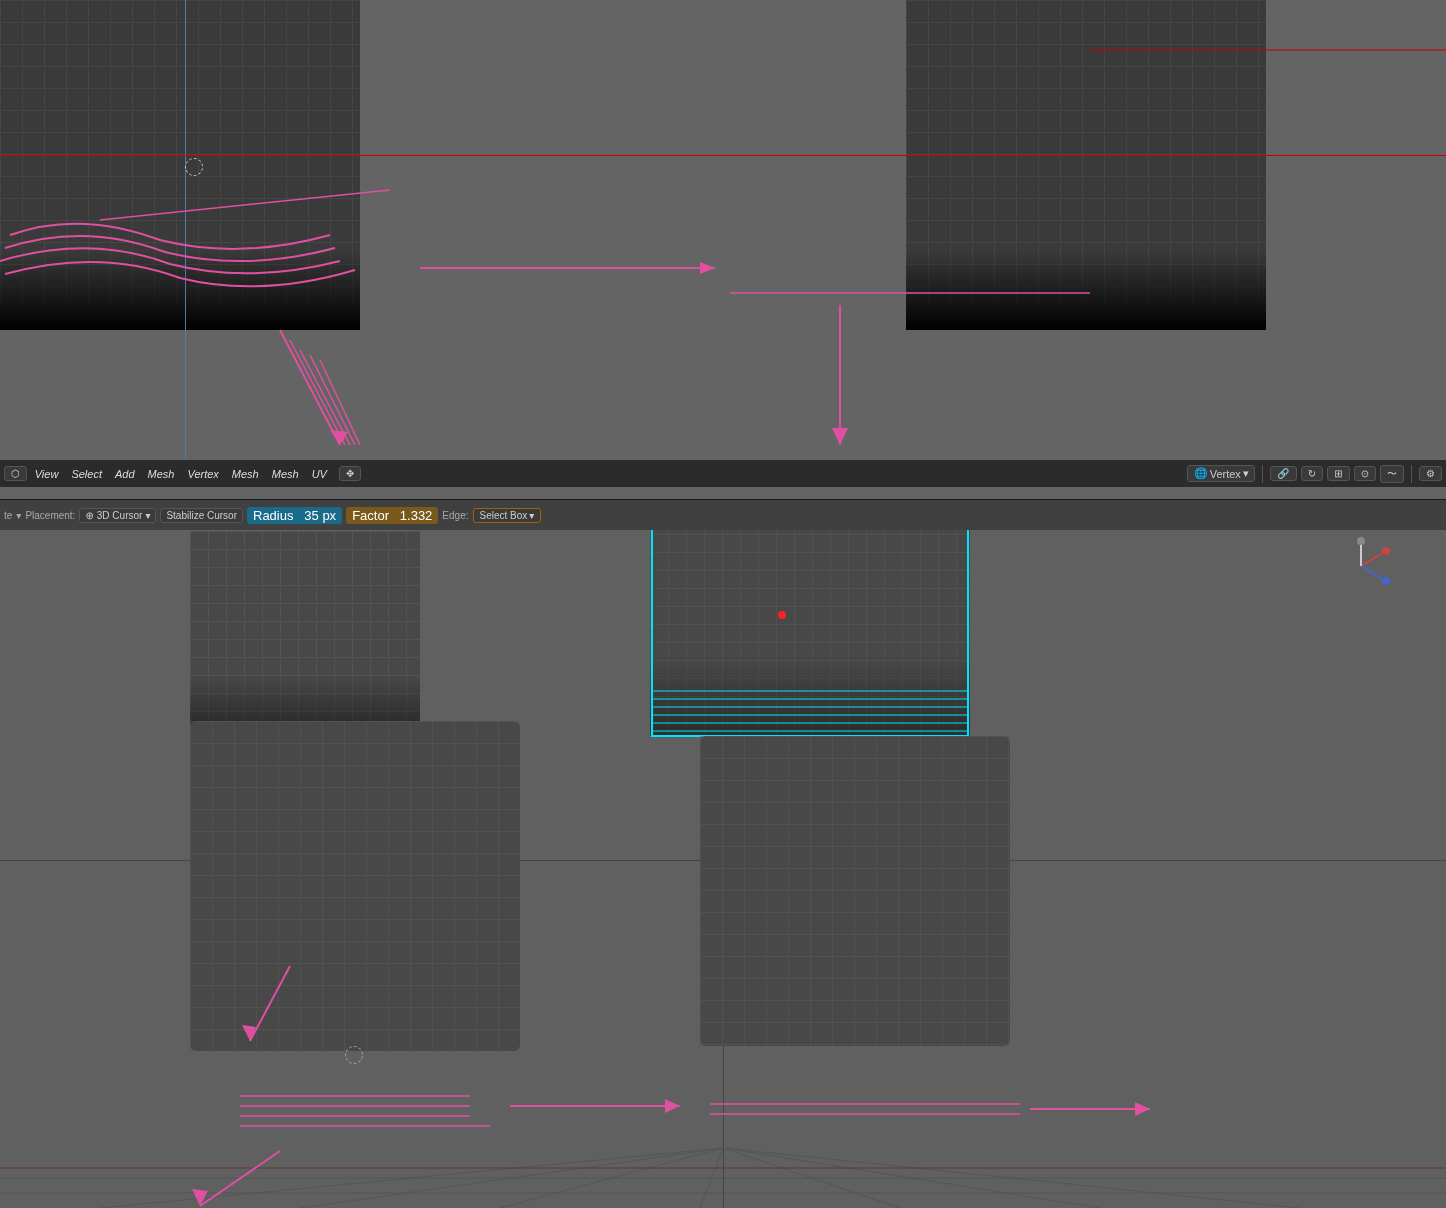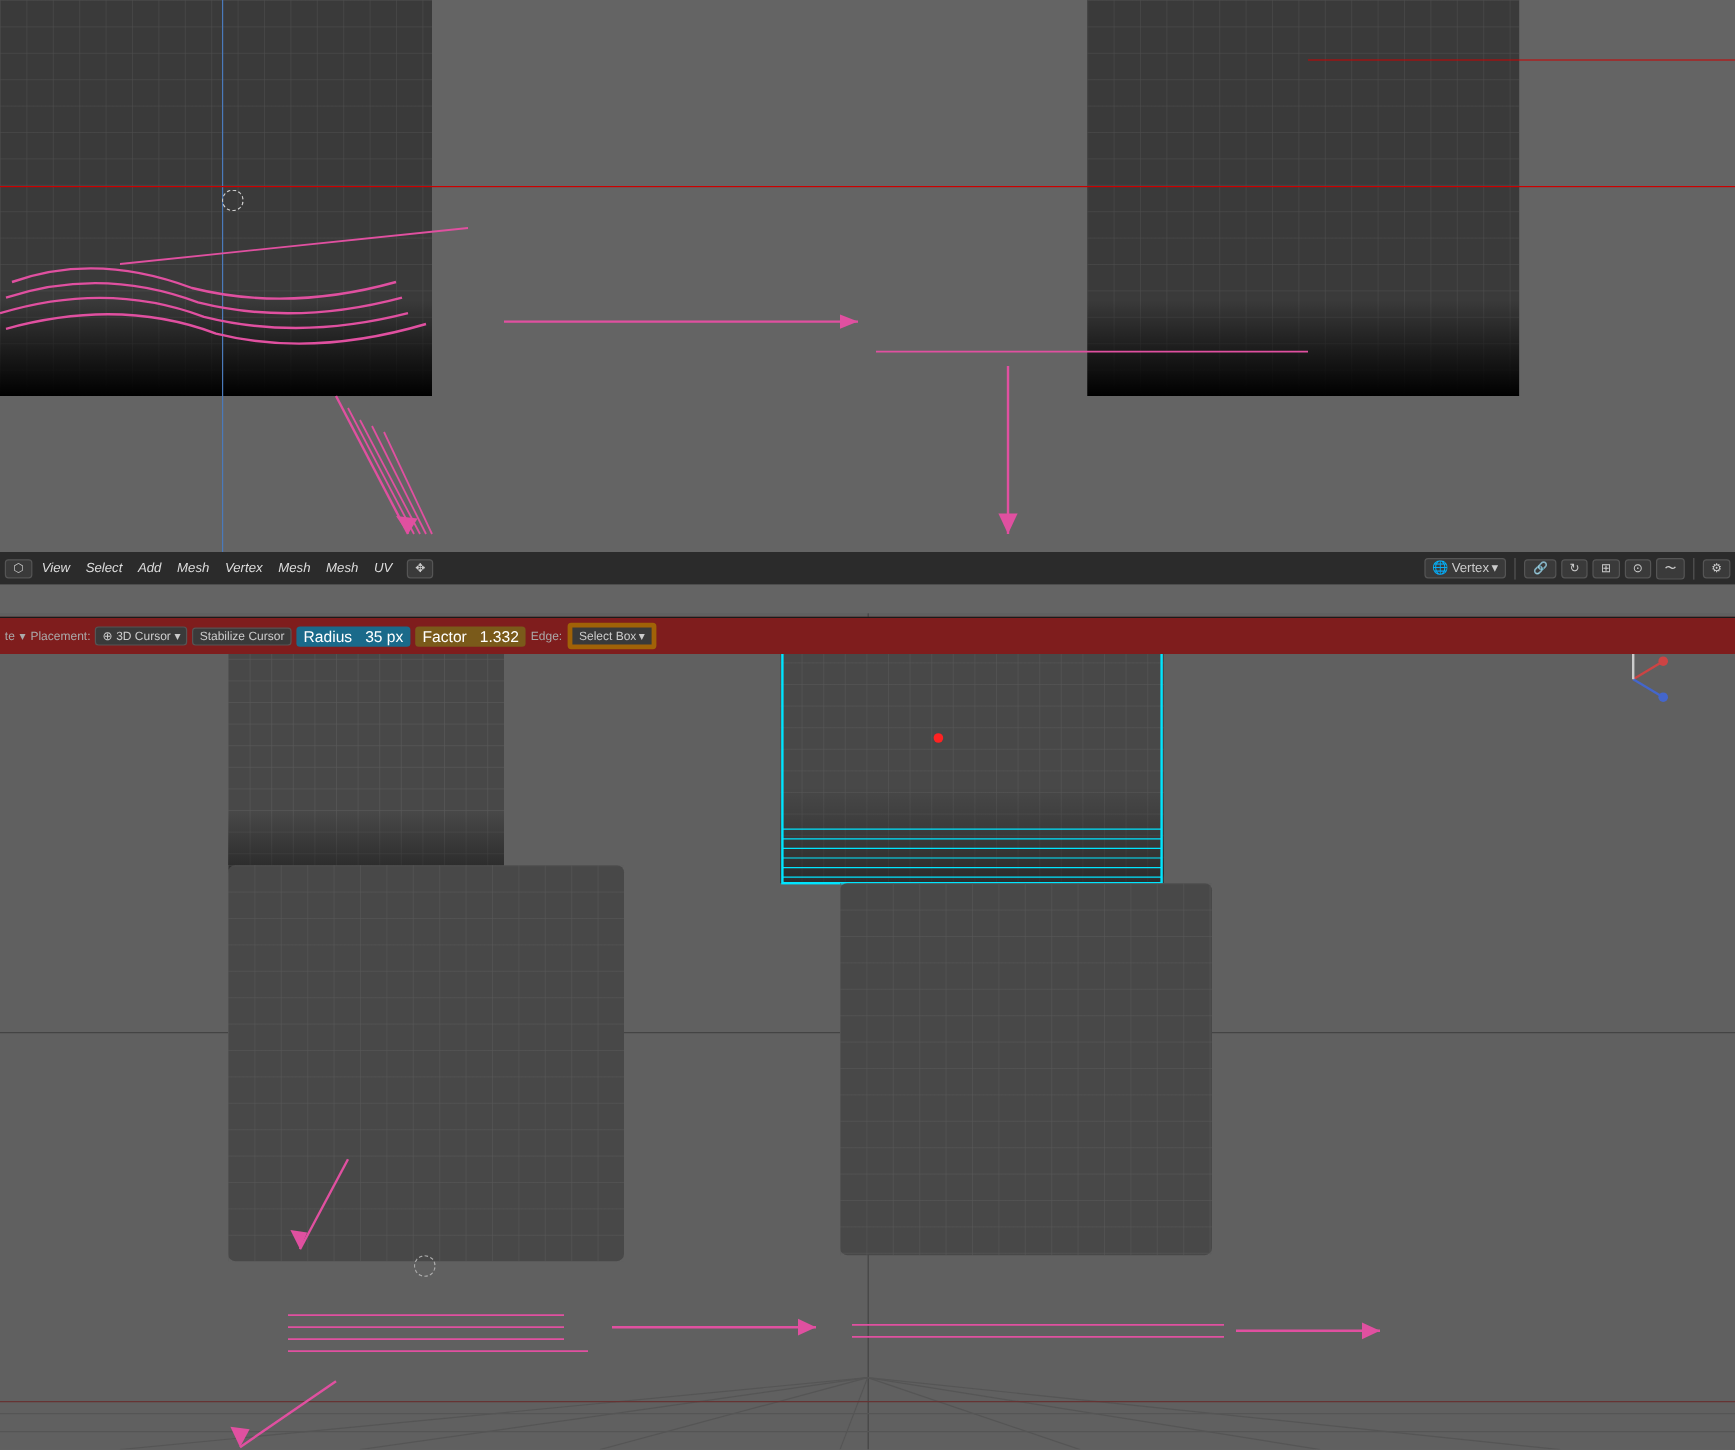--- a/index.html
+++ b/index.html
@@ -139,25 +139,25 @@
     .toolbar-separator {
       width: 1px;
       height: 18px;
       background: #555;
       margin: 0 3px;
     }
 
     
     .sub-toolbar {
       position: absolute;
-      top: 514px;
+      top: 499px;
       left: 0;
       width: 100%;
       height: 24px;
-      background: #7f1d1d;
+      background: #404040;
       display: flex;
       align-items: center;
       z-index: 100;
       padding: 15px 4px;
       gap: 4px;
       border-top: 1px solid #1a1a1a;
     }
 
     .sub-toolbar-label {
       color: #aaa;
@@ -191,28 +191,28 @@
       background: #7a5a1a;
     }
 
     .drag-select-label {
       color: #aaa;
       font-size: 10px;
     }
 
     .select-box-btn {
       background: #3a3a3a;
-      border: 4px solid #a16207;
+      border: 1px solid #a16207;
       border-radius: 3px;
       color: #ccc;
       font-size: 10px;
       padding: 1px 6px;
       cursor: pointer;
       display: flex;
-      align-items: flex-end;
+      align-items: flex-start;
       gap: 2px;
     }
 
     
     .viewport {
       position: absolute;
       top: 511px;
       left: 0;
       width: 100%;
       height: 697px;

